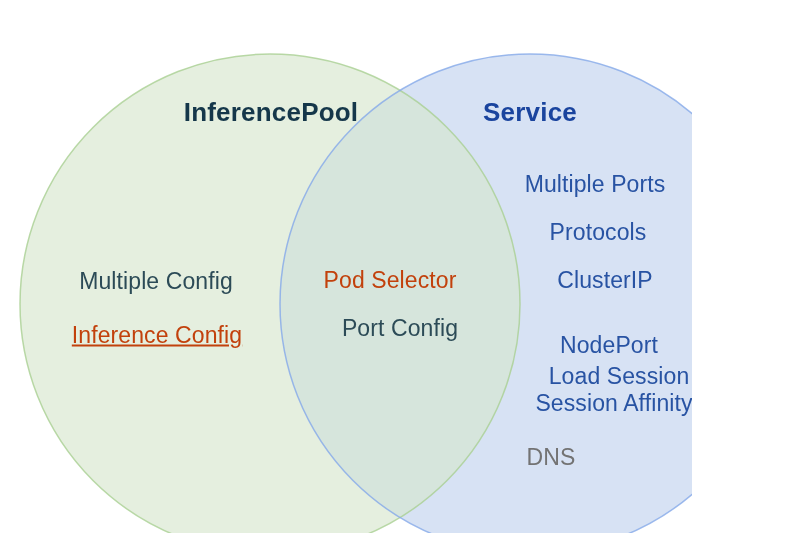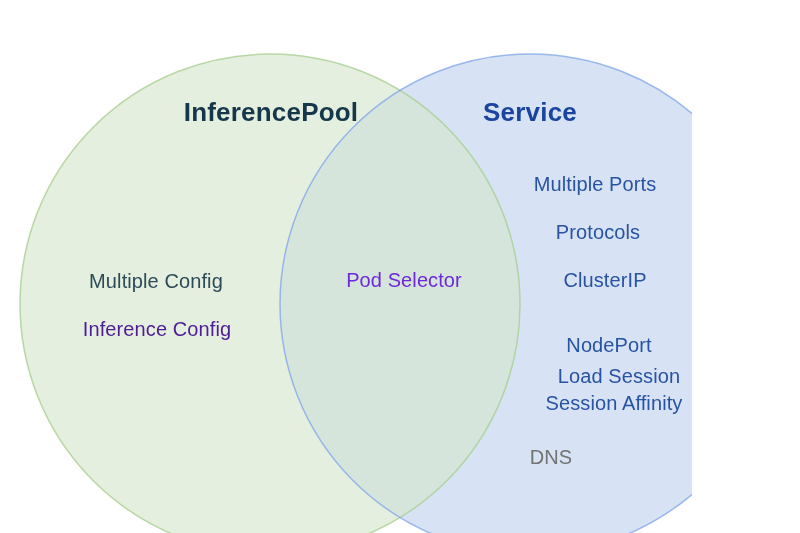--- a/index.html
+++ b/index.html
@@ -26,21 +26,21 @@
     transform: translate(-50%, -50%);
     white-space: nowrap;
     line-height: 1;
   }
   .circle-title {
     font-size: 26px;
     font-weight: 700;
     letter-spacing: 0.2px;
   }
   .venn-item {
-    font-size: 20px;
+    font-size: 23px;
     font-weight: 400;
     letter-spacing: 0.1px;
   }
 </style>
 </head>
 <body>
 
 <div class="stage">
 
   <svg width="800" height="533" viewBox="0 0 800 533" aria-hidden="true">
@@ -52,23 +52,24 @@
 
     <circle cx="270" cy="265" r="250" fill="none" stroke-width="1.5" stroke-opacity="0.8" stroke="#a9cf92"></circle>
     <circle cx="530" cy="265" r="250" fill="none" stroke-width="1.5" stroke-opacity="0.8" stroke="#85a9e8"></circle>
   </svg>
 
   <div class="t circle-title" style="left: 271px; top: 73px; color: rgb(21, 55, 74);">InferencePool</div>
 
   <div class="t circle-title" style="left: 530px; top: 73px; color: rgb(26, 68, 158);">Service</div>
 
   <div class="t venn-item" style="left: 156px; top: 242px; color: rgb(44, 75, 87);">Multiple Config</div>
-  <div class="t venn-item" style="left: 157px; top: 290px; color: #4c1d95;">Inference Config</div>
+  <div class="t venn-item" style="left: 157px; top: 296px; color: #c2410c; text-decoration: underline;">Inference Config</div>
 
-  <div class="t venn-item" style="left: 404px; top: 241px; color: #6d28d9;">Pod Selector</div>
+  <div class="t venn-item" style="left: 390px; top: 241px; color: #c2410c;">Pod Selector</div>
+  <div class="t venn-item" style="left: 400px; top: 289px; color: rgb(44, 75, 87);">Port Config</div>
 
   <div class="t venn-item" style="left: 595px; top: 145px; color: rgb(40, 83, 163);">Multiple Ports</div>
   <div class="t venn-item" style="left: 598px; top: 193px; color: rgb(40, 83, 163);">Protocols</div>
   <div class="t venn-item" style="left: 605px; top: 241px; color: rgb(40, 83, 163);">ClusterIP</div>
   <div class="t venn-item" style="left: 609px; top: 306px; color: rgb(40, 83, 163);">NodePort</div>
   <div class="t venn-item" style="left: 619px; top: 337px; color: rgb(40, 83, 163);">Load Session</div>
   <div class="t venn-item" style="left: 614px; top: 364px; color: rgb(40, 83, 163);">Session Affinity</div>
   <div class="t venn-item" style="left: 551px; top: 418px; color: #737373;">DNS</div>
 
 </div>

